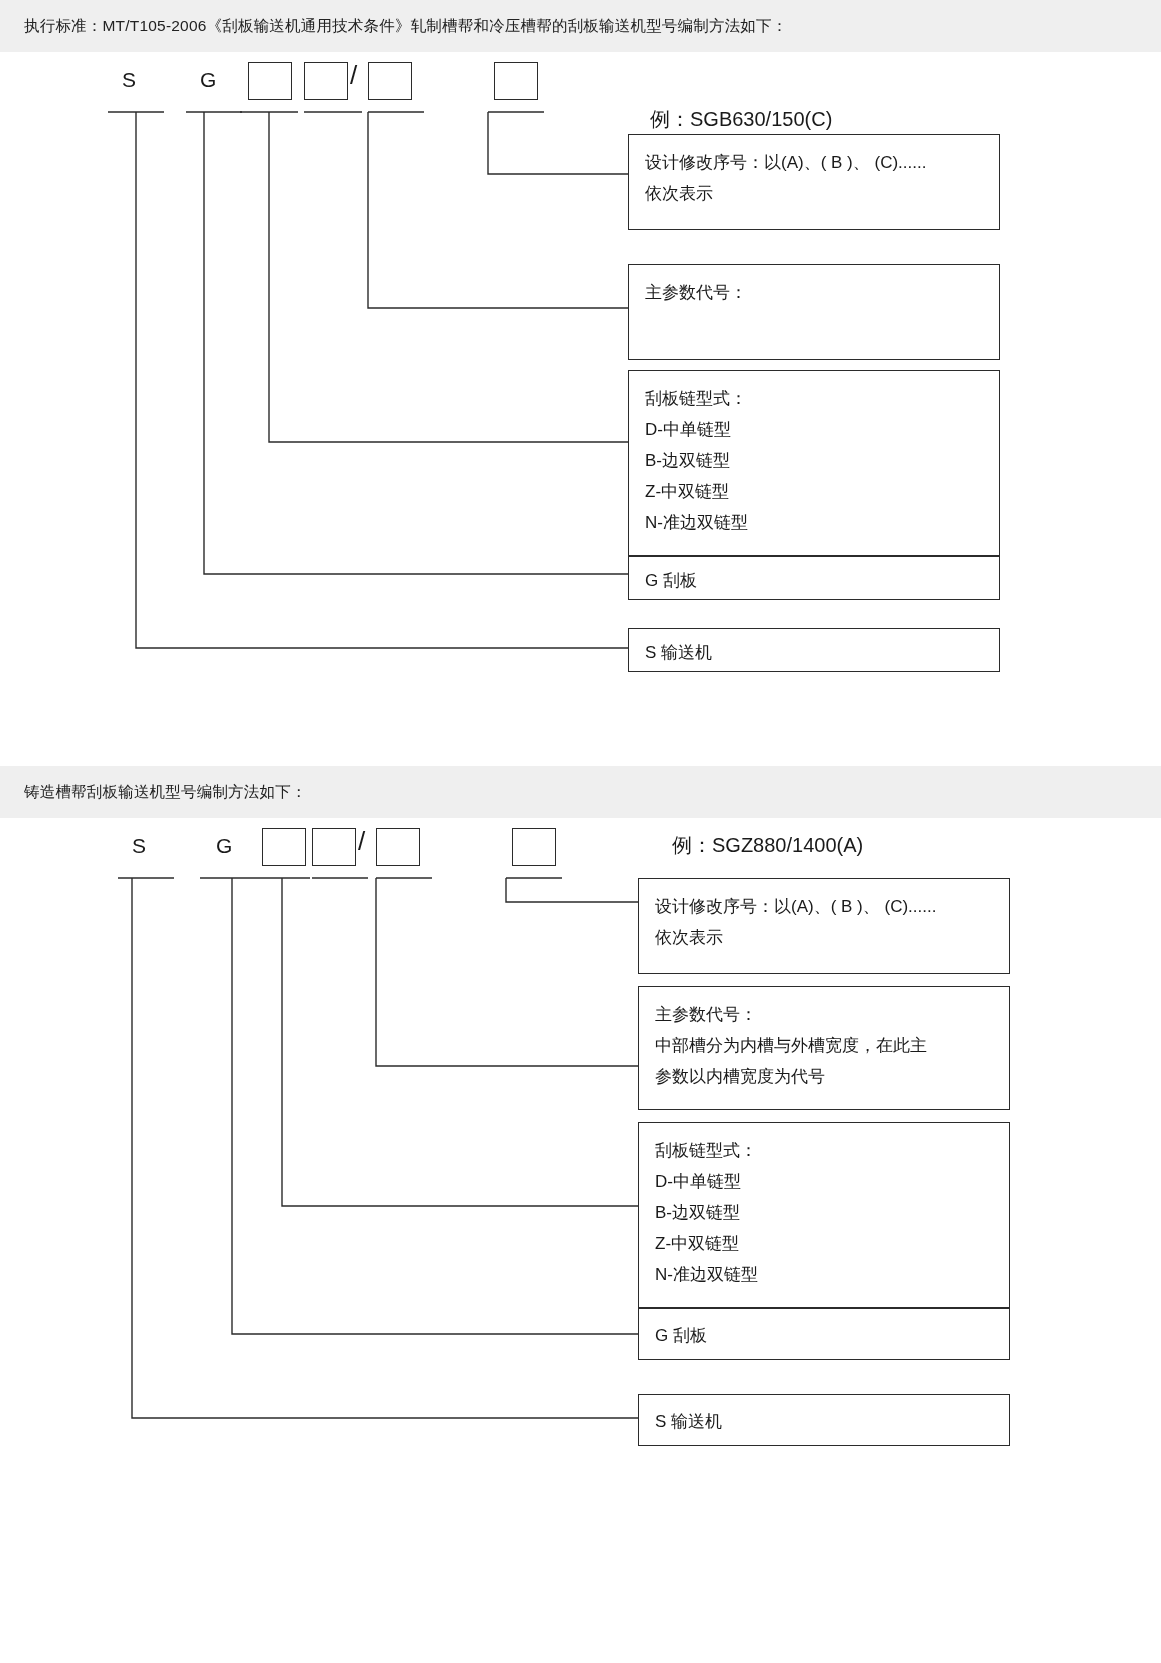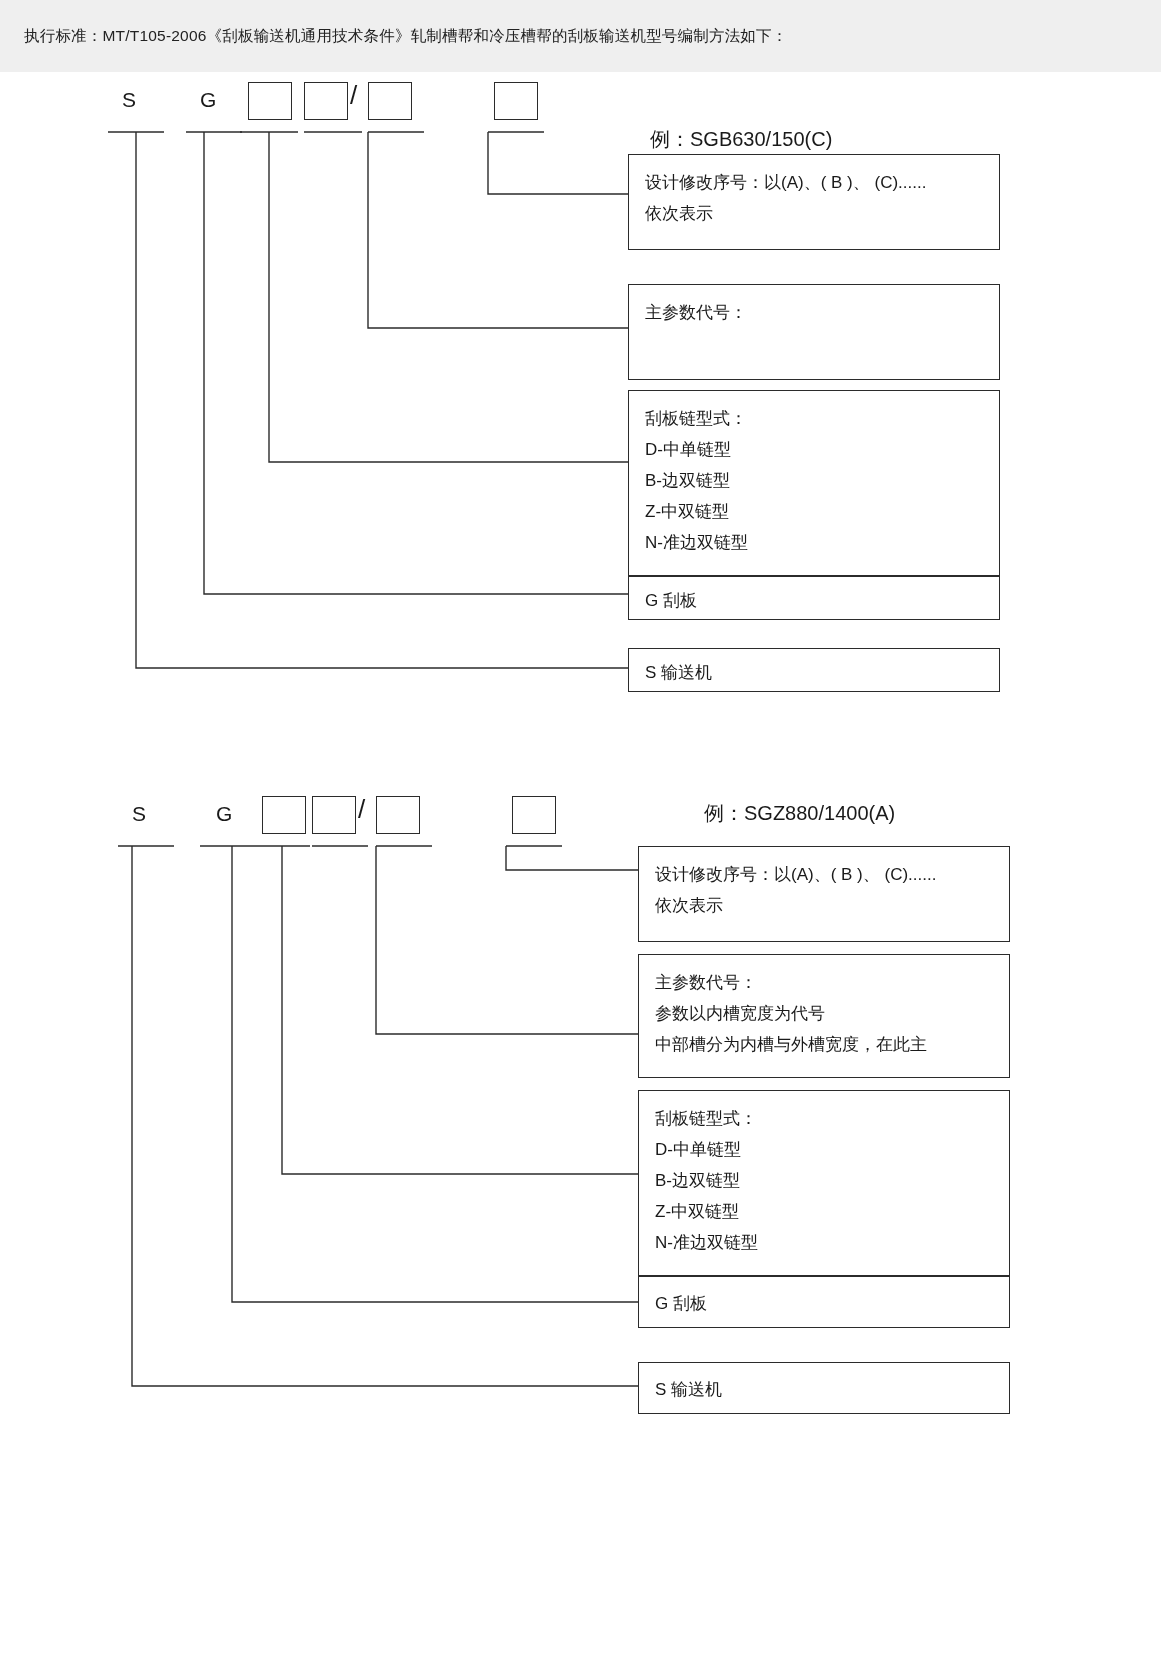--- a/index.html
+++ b/index.html
@@ -9,21 +9,21 @@
     font-family:"Liberation Sans","DejaVu Sans",sans-serif;
     color:#1a1a1a;
     -webkit-font-smoothing:antialiased;
   }
   .page{width:1161px;position:relative;}
 
   
   .section{position:relative;width:1161px;background:#ffffff;}
   .banner{
     background:#efefef;
-    height:72px;
+    height:52px;
     display:flex;
     align-items:center;
     padding-left:24px;
     box-sizing:border-box;
   }
   .banner-text{
     font-size:15.5px;
     letter-spacing:.2px;
     color:#222;
     white-space:nowrap;
@@ -153,32 +153,35 @@
         <div class="eline">S 输送机</div>
       </div>
 
     </div>
   </div>
 
   <div style="height:14px;background:#ffffff;"></div>
 
   <div class="section">
 
+    <div class="banner">
+      <span class="banner-text">铸造槽帮刮板输送机型号编制方法如下：</span>
+    </div>
 
     <div class="diagram" style="height:720px;">
 
       <div class="code-row">
         <span class="ch" style="left:60px;">S</span>
         <span class="ch" style="left:144px;">G</span>
         <span class="bx" style="left:190px;width:42px;height:36px;"></span>
         <span class="bx" style="left:240px;width:42px;height:36px;"></span>
         <span class="slash" style="left:286px;">/</span>
         <span class="bx" style="left:304px;width:42px;height:36px;"></span>
         <span class="bx" style="left:440px;width:42px;height:36px;"></span>
-        <span class="example" style="left:632px;">例：SGZ880/1400(A)</span>
+        <span class="example" style="left:600px;">例：SGZ880/1400(A)</span>
       </div>
 
       <svg class="leads" width="1089" height="720">
         <g stroke="#2b2b2b" stroke-width="1.4" fill="none">
           <line x1="46" y1="60" x2="102" y2="60"></line>
           <line x1="128" y1="60" x2="184" y2="60"></line>
           <line x1="184" y1="60" x2="238" y2="60"></line>
           <line x1="240" y1="60" x2="296" y2="60"></line>
           <line x1="304" y1="60" x2="360" y2="60"></line>
           <line x1="434" y1="60" x2="490" y2="60"></line>
@@ -195,22 +198,22 @@
         </g>
       </svg>
 
       <div class="ebox" style="left:566px;top:60px;width:372px;height:96px;">
         <div class="eline">设计修改序号：以(A)、( B )、 (C)......</div>
         <div class="eline">依次表示</div>
       </div>
 
       <div class="ebox" style="left:566px;top:168px;width:372px;height:124px;">
         <div class="eline">主参数代号：</div>
+        <div class="eline">中部槽分为内槽与外槽宽度，在此主</div>
         <div class="eline">参数以内槽宽度为代号</div>
-        <div class="eline">中部槽分为内槽与外槽宽度，在此主</div>
       </div>
 
       <div class="ebox" style="left:566px;top:304px;width:372px;height:186px;">
         <div class="eline">刮板链型式：</div>
         <div class="eline">D-中单链型</div>
         <div class="eline">B-边双链型</div>
         <div class="eline">Z-中双链型</div>
         <div class="eline">N-准边双链型</div>
       </div>
 

